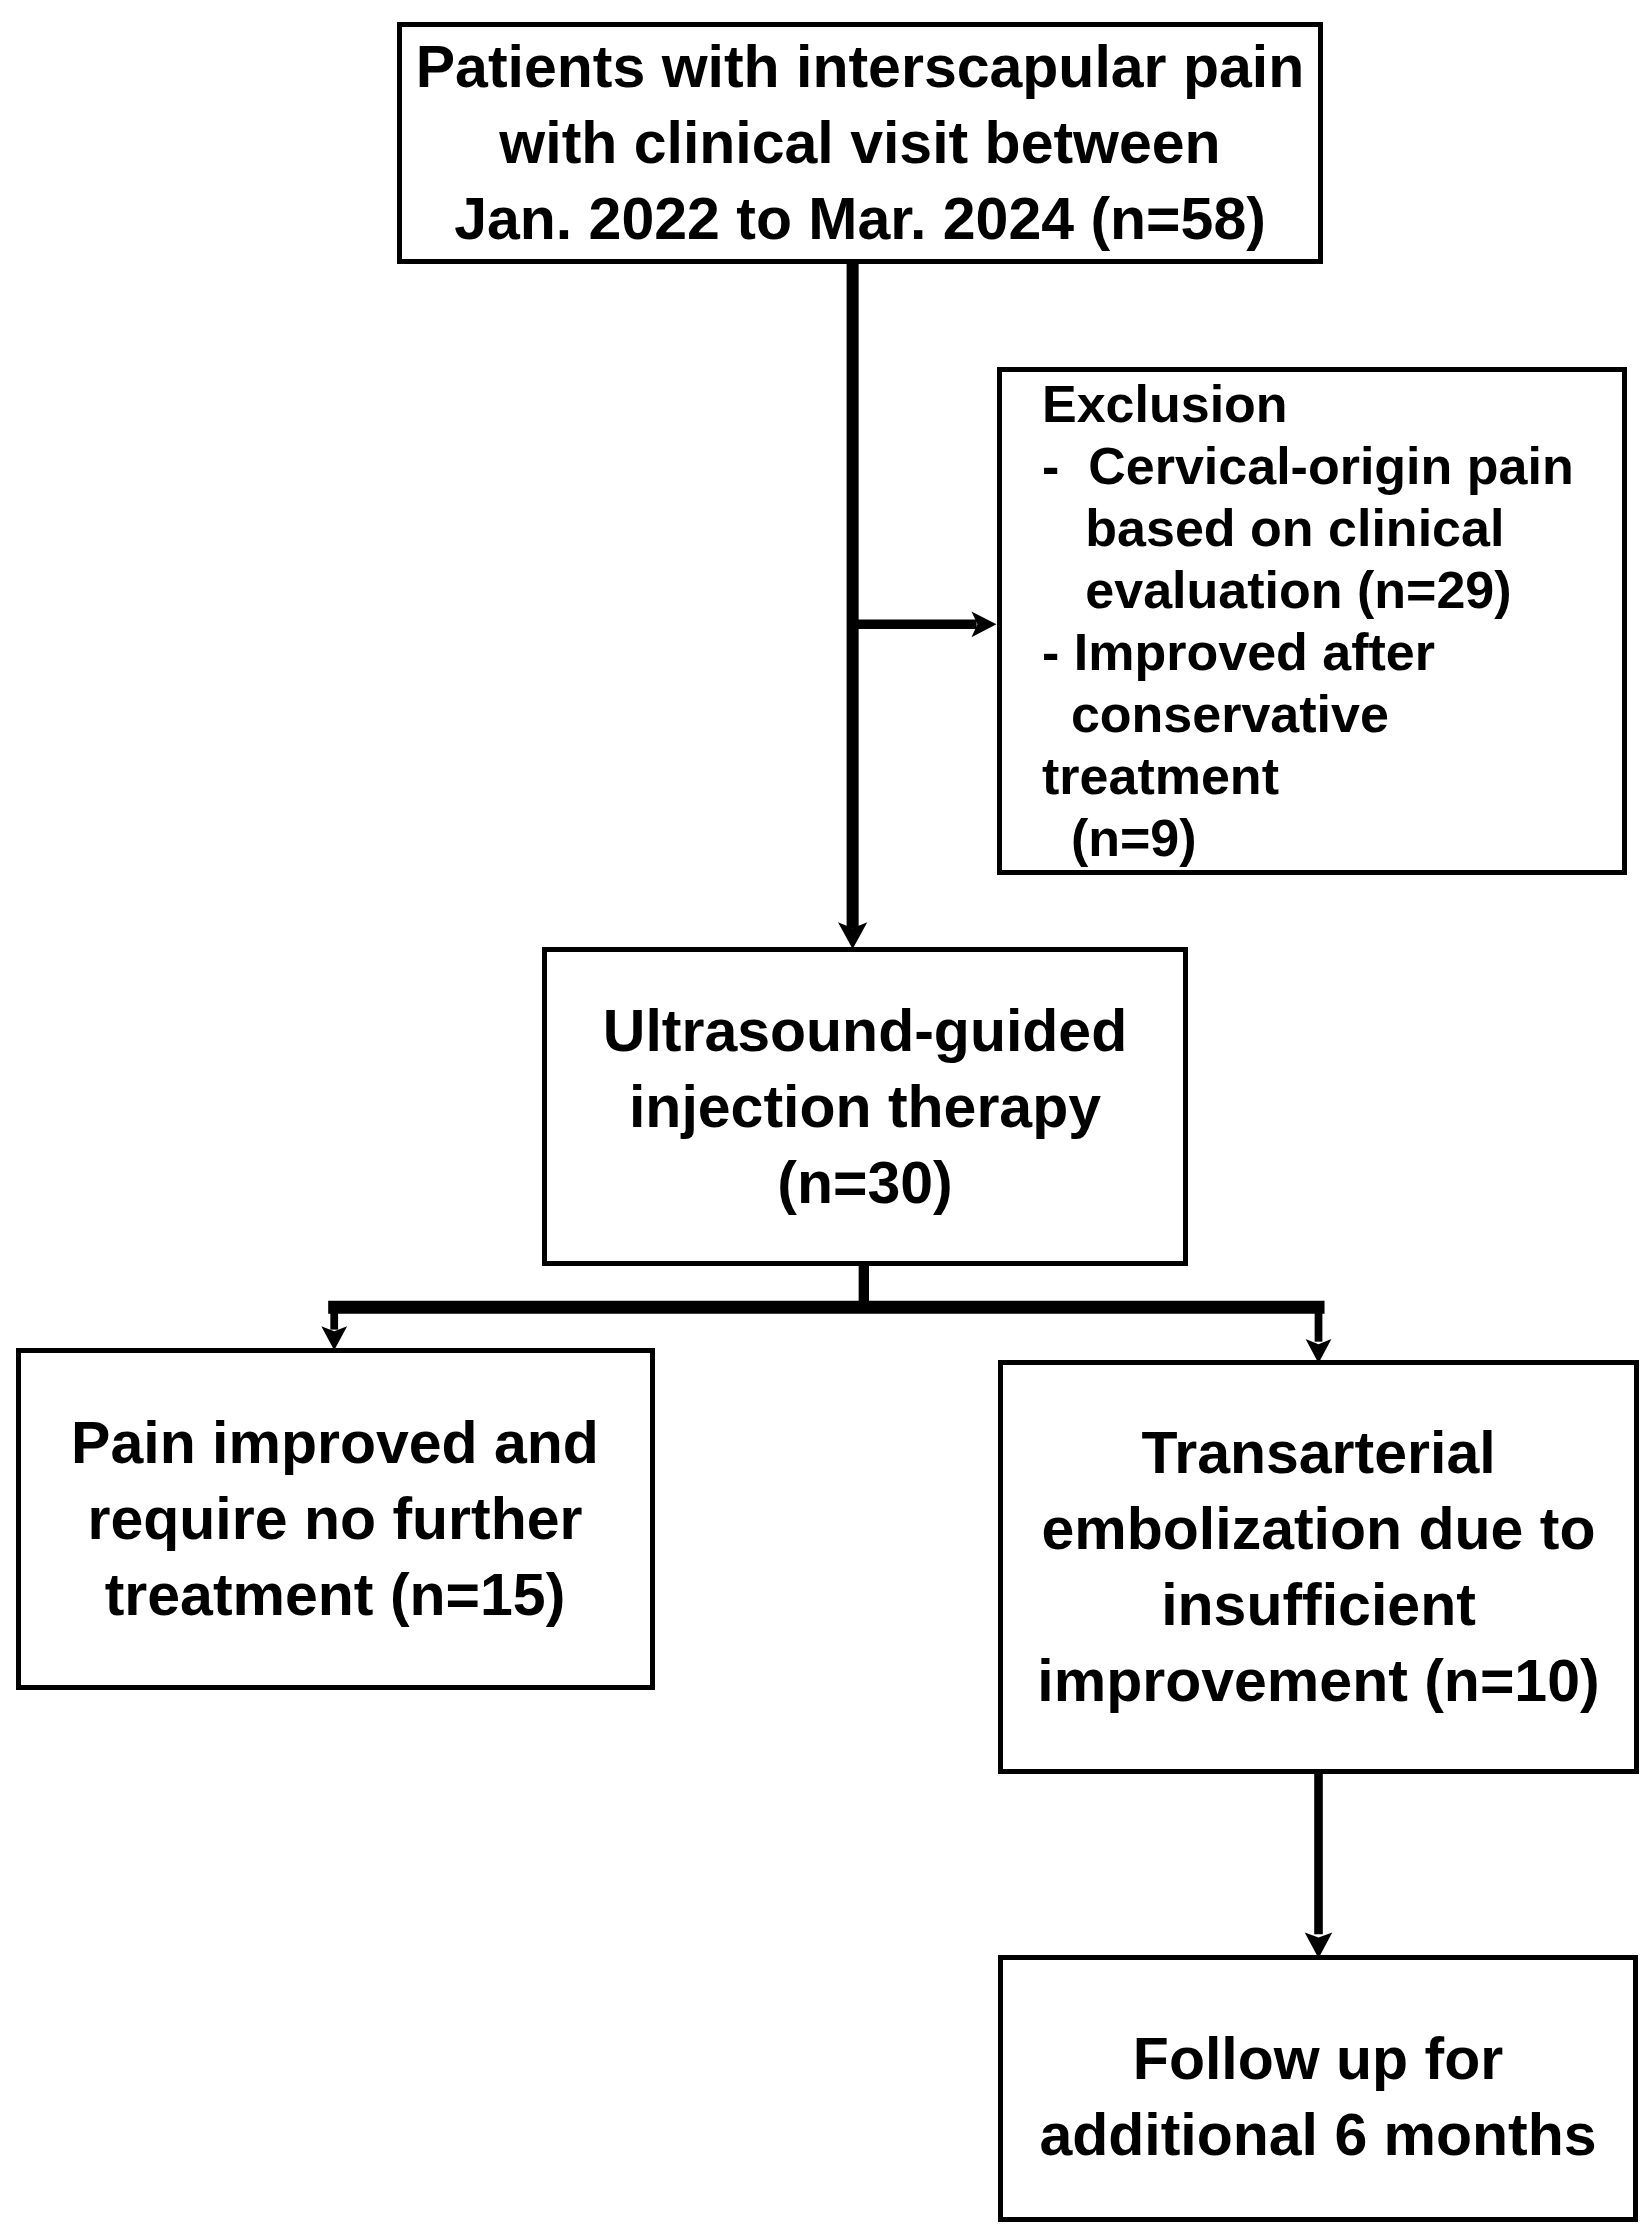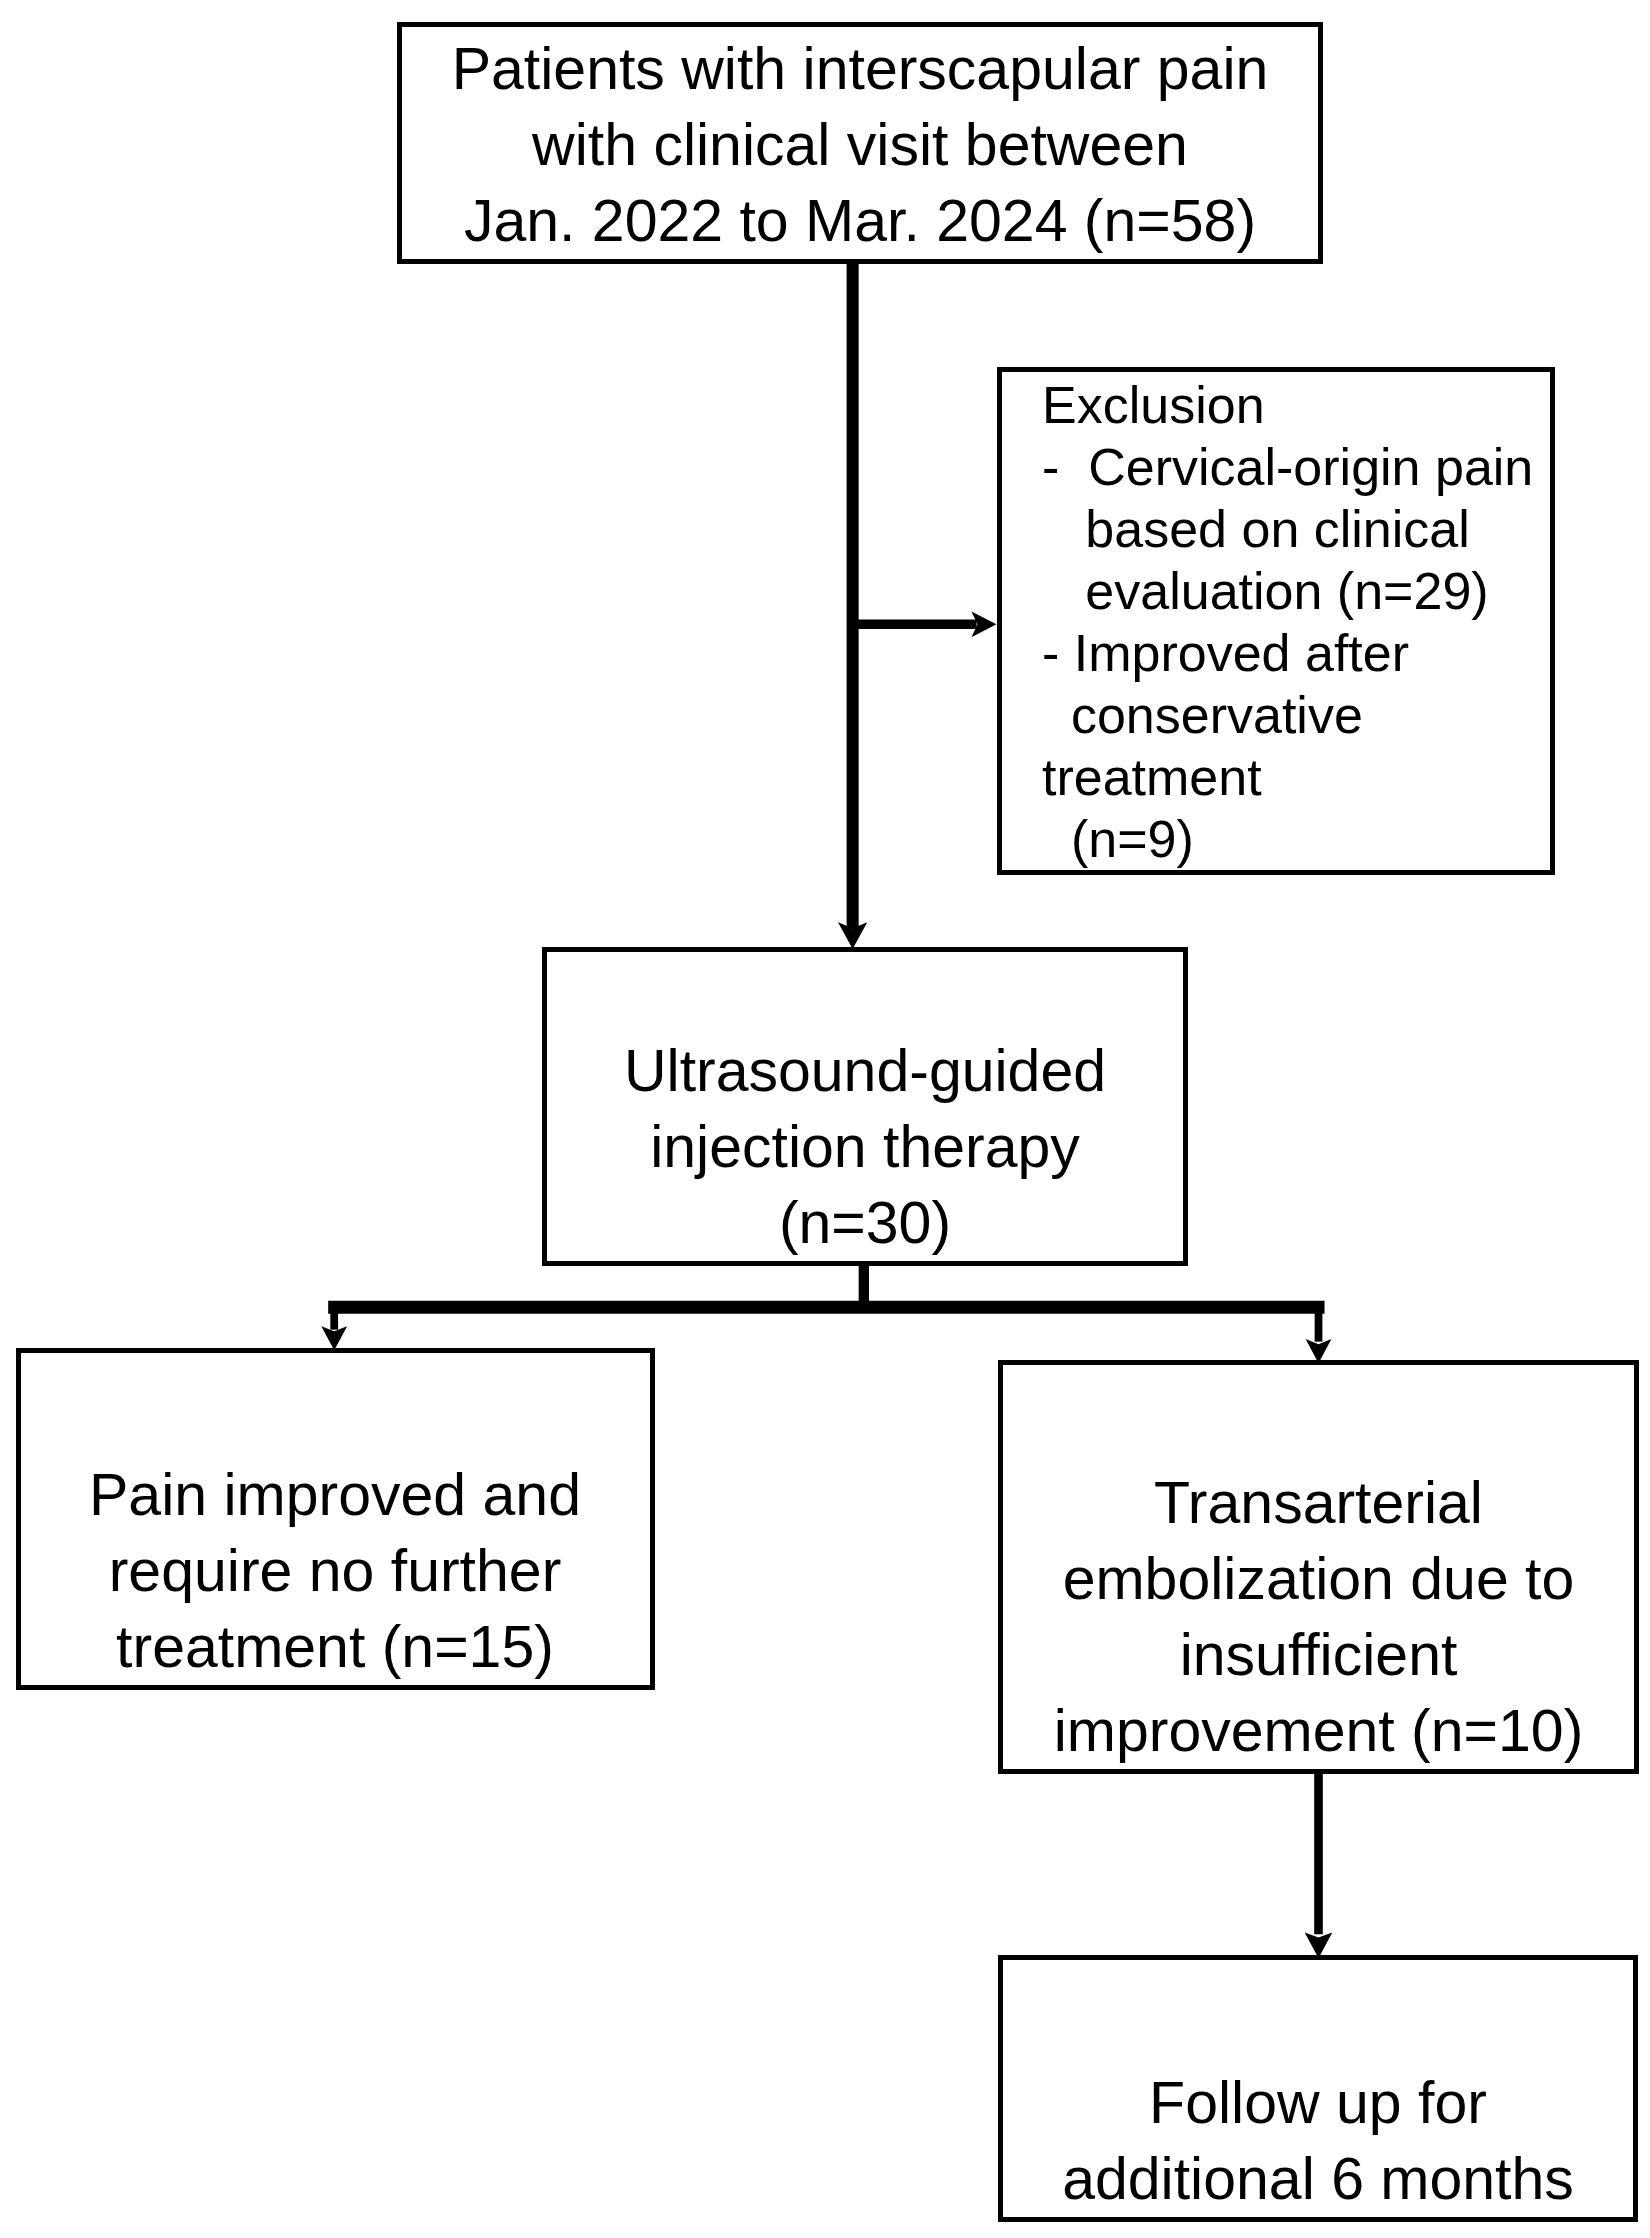--- a/index.html
+++ b/index.html
@@ -16,22 +16,23 @@
     position: absolute;
     left: 0; top: 0;
     width: 1651px; height: 2239px;
   }
   .node {
     position: absolute;
     box-sizing: border-box;
     border: 5.2px solid #000000;
     background: #ffffff;
     display: flex;
-    align-items: flex-end;
+    align-items: center;
     justify-content: center;
+    font-weight: bold;
   }
   .node-text {
     white-space: pre-line;
     text-align: center;
     font-size: 59px;
     line-height: 76px;
     color: #000000;
   }
   
   .node--enrollment .node-text { line-height: 76px; }
@@ -76,21 +77,21 @@
       <polygon points="1531,2274 1515,2244 1531,2250 1547,2244" fill="#000"></polygon>
     </g>
   </svg>
 
   <div class="node node--enrollment" style="left:397px; top:21.5px; width:926px; height:242px;">
     <div class="node-text">Patients with interscapular pain
 with clinical visit between
 Jan. 2022 to Mar. 2024 (n=58)</div>
   </div>
 
-  <div class="node node--exclusion" style="left:997px; top:367px; width:558px; height:508px;">
+  <div class="node node--exclusion" style="left:997px; top:367px; width:630px; height:508px;">
     <div class="node-text">Exclusion
 -  Cervical-origin pain
    based on clinical
    evaluation (n=29)
 - Improved after
   conservative treatment
   (n=9)</div>
   </div>
 
   <div class="node node--injection" style="left:542px; top:947px; width:646px; height:319px;">

